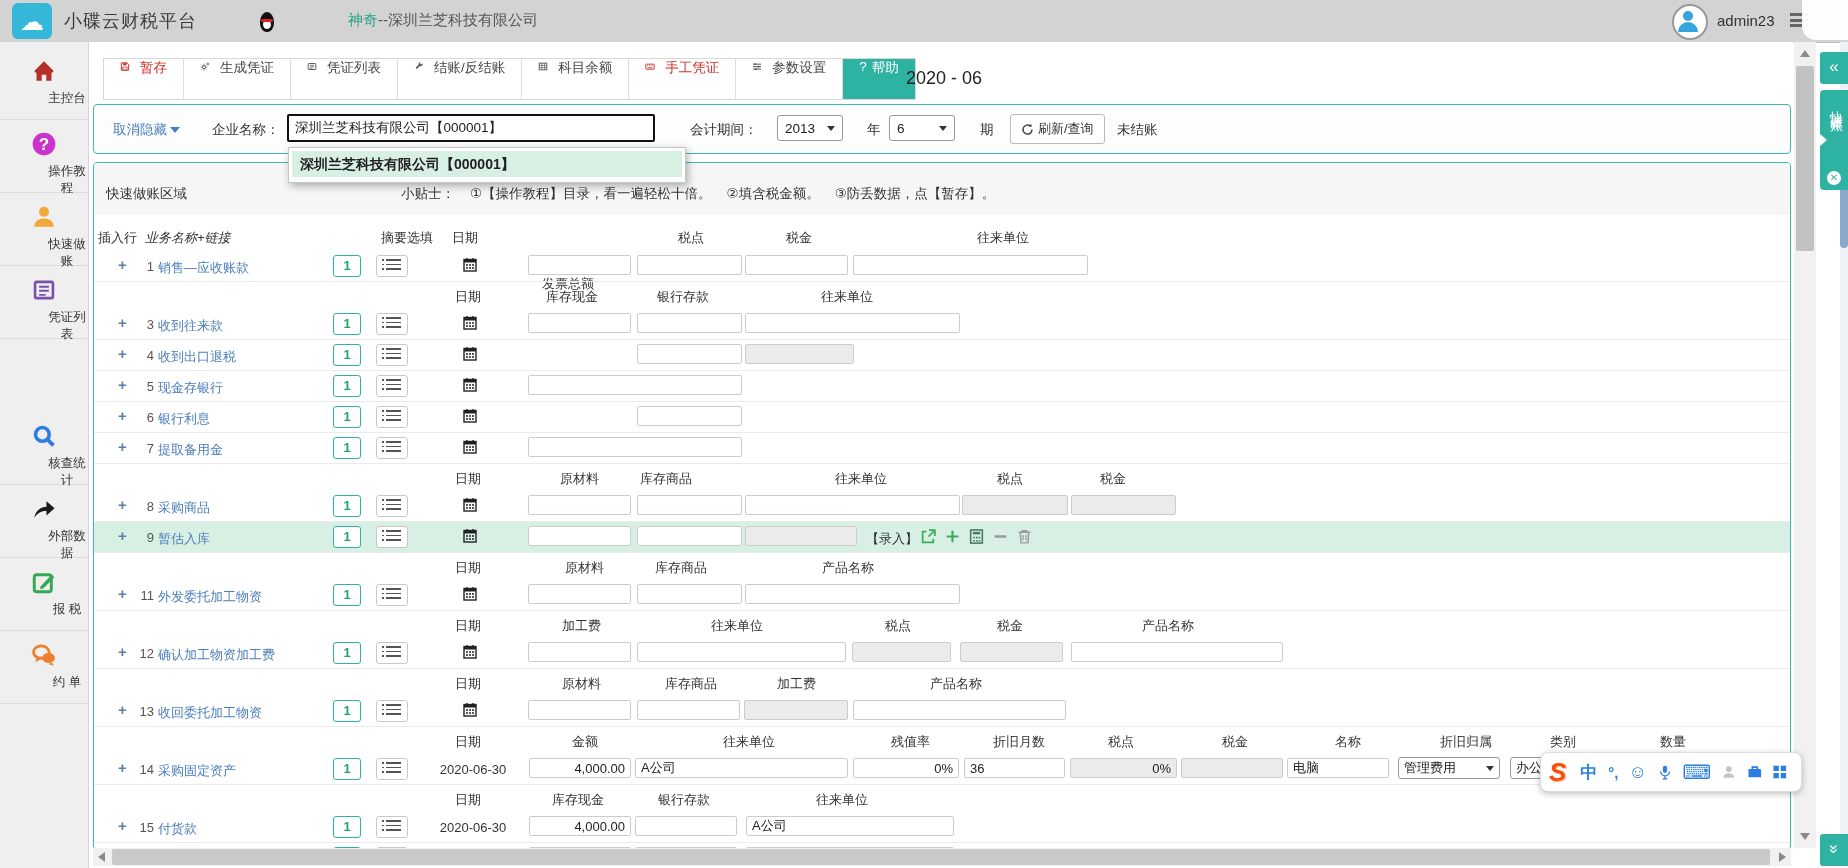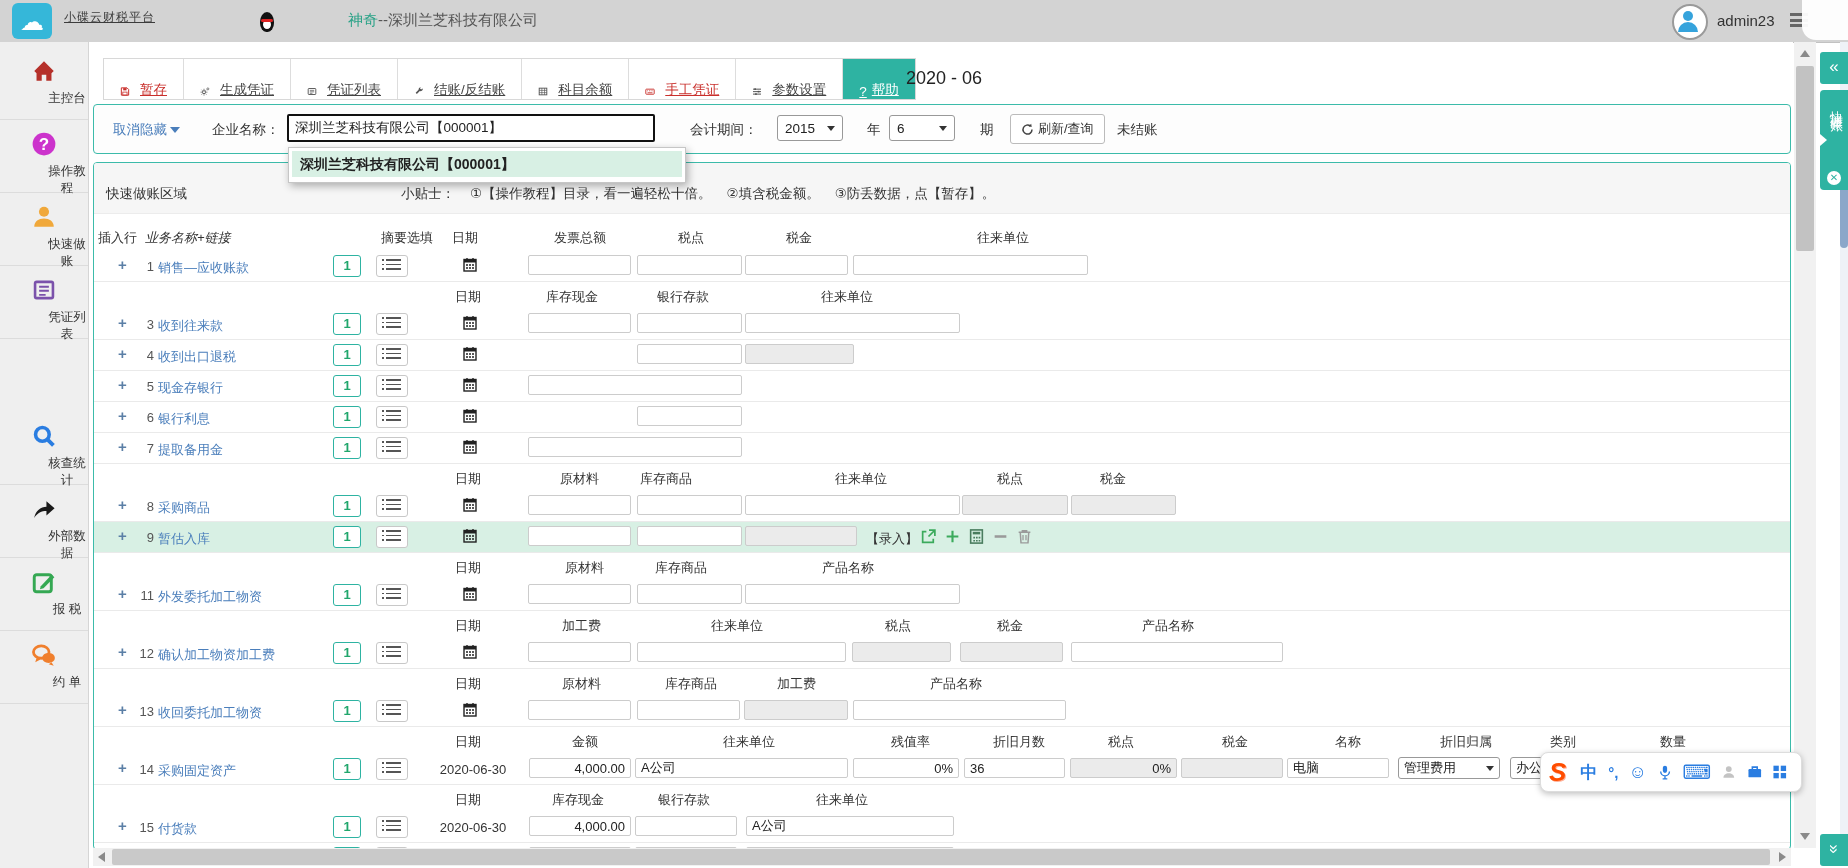--- a/index.html
+++ b/index.html
@@ -3,21 +3,21 @@
 <meta charset="utf-8">
 <style>
   html,body{margin:0;padding:0;}
   body{width:1848px;height:868px;position:relative;overflow:hidden;background:#fff;
        font-family:"Liberation Sans","DejaVu Sans",sans-serif;color:#333;}
   .abs{position:absolute;}
   
   #top-header{left:0;top:0;width:1848px;height:42px;background:#d3d3d3;border-bottom:1px solid #c2c2c2;}
   #logo{left:12px;top:3px;width:40px;height:36px;background:#35b7d9;border-radius:6px;color:#fff;
         font-size:24px;text-align:center;line-height:38px;}
-  #brand{left:64px;top:9px;font-size:12px;color:#3c3c3c;letter-spacing:1px;text-decoration:underline;}
+  #brand{left:64px;top:9px;font-size:18px;color:#3c3c3c;letter-spacing:1px;}
   .qq{left:258px;top:10px;width:18px;height:24px;}
   .qq .body{position:absolute;left:2px;top:2px;width:14px;height:20px;background:#111;border-radius:50% 50% 45% 45%;}
   .qq .belly{position:absolute;left:5px;top:10px;width:8px;height:9px;background:#fff;border-radius:50%;}
   .qq .scarf{position:absolute;left:3px;top:9px;width:12px;height:3px;background:#d22;border-radius:2px;}
   #tenant{left:348px;top:11px;font-size:15px;}
   #tenant .t1{color:#2aa287;}
   #tenant .t2{color:#555;}
   #avatar{left:1672px;top:4px;width:32px;height:32px;border-radius:50%;border:2px solid #9a9a9a;background:#fff;}
   #avatar .head{position:absolute;left:9px;top:5px;width:10px;height:10px;border-radius:50%;background:#35a3dc;}
   #avatar .shoulders{position:absolute;left:4px;top:16px;width:20px;height:10px;border-radius:10px 10px 0 0;background:#35a3dc;}
@@ -26,21 +26,21 @@
   #menu-burger i{display:block;height:3px;background:#666;margin-bottom:2.5px;}
   #corner-blob{left:1802px;top:0;width:46px;height:40px;background:#fff;border-radius:0 0 0 14px;opacity:.95;}
   
   #sidebar{left:0;top:42px;width:88px;height:826px;background:#efefef;border-right:1px solid #d5d5d5;}
   .side-item{position:absolute;left:0;width:88px;height:73px;border-bottom:1px solid #dcdcdc;text-align:center;cursor:pointer;}
   .side-item svg{margin-top:12px;width:26px;height:26px;}
   .side-item .lbl{display:block;font-size:12.5px;color:#333;margin-top:2px;padding-left:46px;}
   
   #toolbar-row{left:89px;top:42px;width:1704px;height:62px;background:#fff;}
   #btn-group{position:absolute;left:14px;top:16px;height:40px;border:1px solid #d8d8d8;display:flex;background:#fff;}
-  .tb-btn{display:flex;align-items:flex-end;padding:0 16px;border-right:1px solid #ddd;font-size:13.5px;color:#444;cursor:pointer;white-space:nowrap;background:#fff;text-decoration:underline;}
+  .tb-btn{display:flex;align-items:flex-start;padding:0 16px;border-right:1px solid #ddd;font-size:13.5px;color:#444;cursor:pointer;white-space:nowrap;background:#fff;}
   .tb-btn:last-child{border-right:none;}
   .tb-btn svg, .tb-btn .qm{margin-right:5px;}
   .tb-btn.red{color:#c9302c;}
   .tb-btn.teal{background:#2eb3a2;color:#fff;font-size:13.5px;}
   #period-label{position:absolute;left:817px;top:26px;font-size:18px;color:#222;}
   
   #filter-bar{left:93px;top:104px;width:1696px;height:48px;border:1px solid #3cbbaa;border-radius:4px;background:#fdfdfd;}
   .f-text{position:absolute;top:16px;font-size:13.5px;color:#333;}
   #cancel-hide{left:19px;top:16px;font-size:13.5px;color:#4a7ebb;cursor:pointer;}
   .tri-down{display:inline-block;width:0;height:0;border-left:5px solid transparent;border-right:5px solid transparent;border-top:6px solid #4a7ebb;margin-left:3px;vertical-align:middle;}
@@ -251,21 +251,21 @@
     </div>
   <div id="period-label">2020 - 06</div>
 </div>
 
 <div class="abs" id="filter-bar">
   <span id="cancel-hide" class="abs"><span>取消隐藏</span><span class="tri-down"></span></span>
   <span class="f-text" style="left:118px;">企业名称：</span>
   <input id="company-input" value="深圳兰芝科技有限公司【000001】" style="">
   <span class="f-text" style="left:596px;">会计期间：</span>
   <div class="mini-select" style="left:683px;width:66px;">
-      <span>2015</span>
+      <span>2013</span>
       <span class="tri"></span>
     </div>
   <span class="f-text" style="left:773px;">年</span>
   <div class="mini-select" style="left:795px;width:66px;">
       <span>6</span>
       <span class="tri"></span>
     </div>
   <span class="f-text" style="left:886px;">期</span>
   <div id="refresh-btn">
     <svg width="13" height="13" viewBox="0 0 13 13">
@@ -285,21 +285,21 @@
   <div id="panel-strip">
     <span id="panel-title">快速做账区域</span>
     <span id="panel-tips">小贴士：    ①【操作教程】目录，看一遍轻松十倍。    ②填含税金额。    ③防丢数据，点【暂存】。</span>
   </div>
   <div id="qa-table">
       <div class="t-row t-head">
         <div class="t-lab" style="left: 4px;">插入行</div>
         <div class="t-lab" style="left: 51px; font-style: italic;">业务名称+链接</div>
         <div class="t-lab" style="left: 287px;">摘要选填</div>
         <div class="t-lab" style="left: 358px;">日期</div>
-        <div class="t-lab" style="left: 460px;">发票总额</div>
+        <div class="t-lab" style="left: 448px; margin-top: 46px;">发票总额</div>
         <div class="t-lab" style="left: 584px;">税点</div>
         <div class="t-lab" style="left: 692px;">税金</div>
         <div class="t-lab" style="left: 883px;">往来单位</div>
       </div>
       <div class="t-row t-biz">
         <div class="plus">+</div>
         <div class="rnum">1</div>
         <div class="rlink">销售—应收账款</div>
         <div class="cnt-box">1</div>
         <div class="list-btn">

